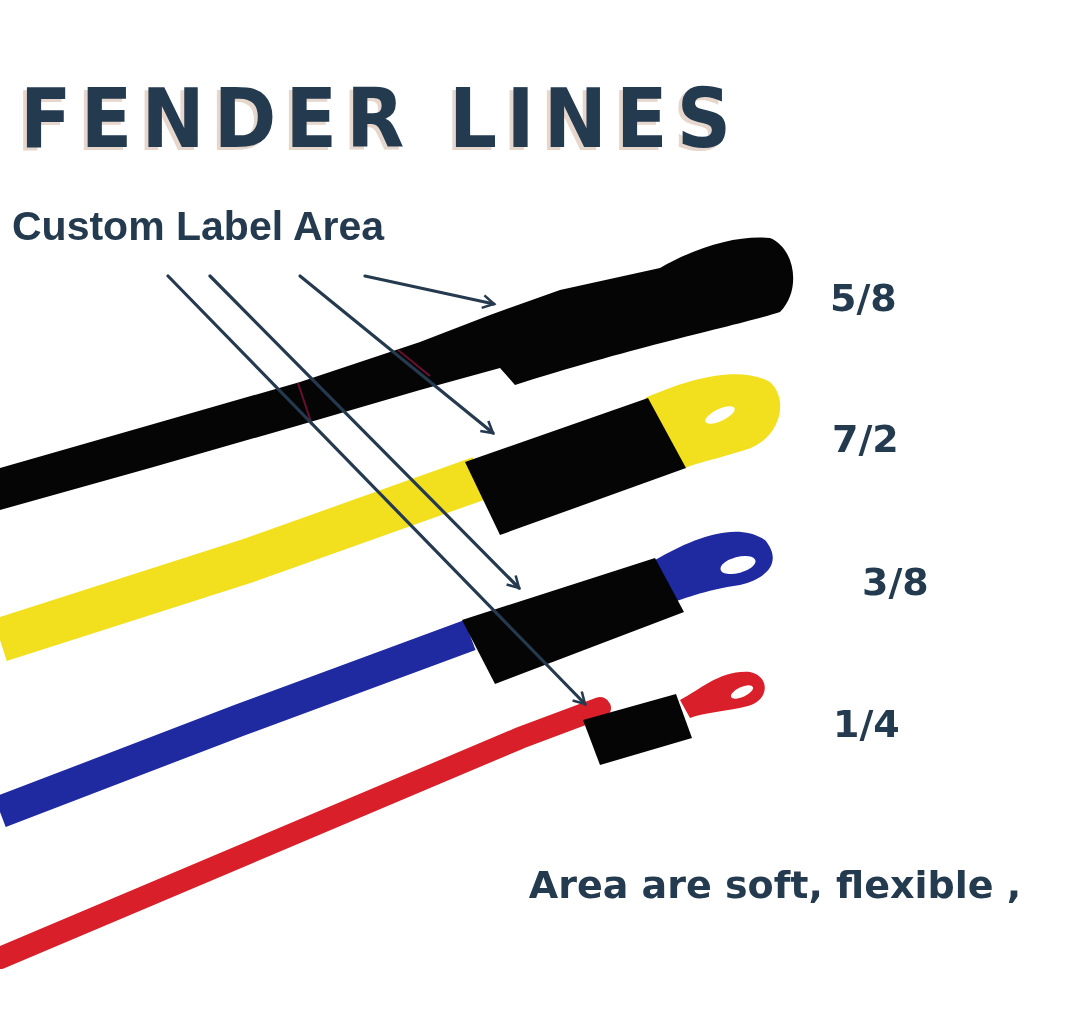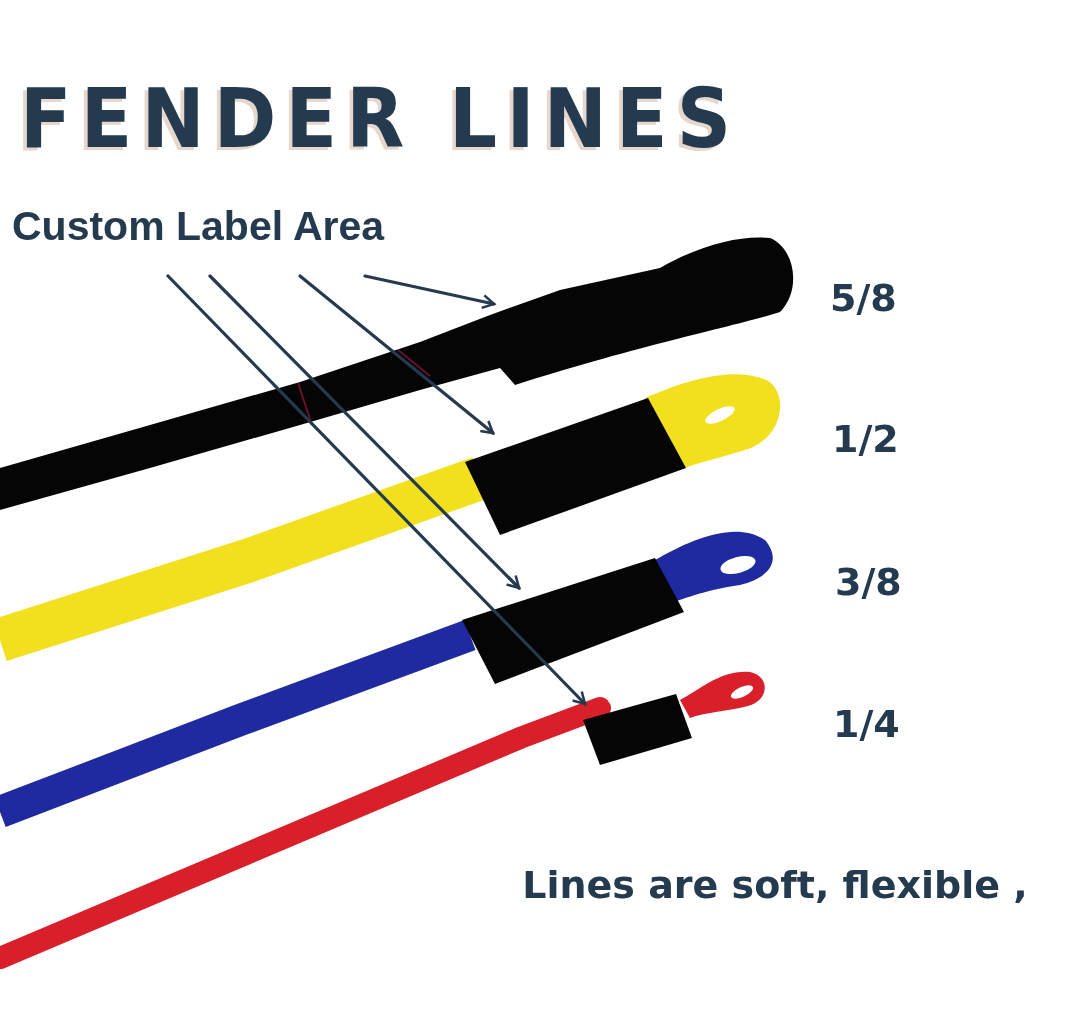--- a/index.html
+++ b/index.html
@@ -70,19 +70,19 @@
     <line x1="300" y1="276" x2="493" y2="433" marker-end="url(#ah)"></line>
     <line x1="210" y1="276" x2="519" y2="588" marker-end="url(#ah)"></line>
     <line x1="168" y1="276" x2="585" y2="704" marker-end="url(#ah)"></line>
   </g>
 </svg>
 
 <div class="title">FENDER LINES</div>
 <div class="sub">Custom Label Area</div>
 
 <div class="size" style="left:830px; top:256px;">5/8</div>
-<div class="size" style="left:832px; top:397px;">1/2</div>
-<div class="size" style="left:835px; top:540px;">3/8</div>
+<div class="size" style="left:832px; top:397px;">7/2</div>
+<div class="size" style="left:862px; top:540px;">3/8</div>
 <div class="size" style="left:833px; top:682px;">1/4</div>
 
 <div class="caption">
-  <div>Lines are soft, flexible ,</div>
+  <div>Area are soft, flexible ,</div>
 </div>
 
 </body></html>

